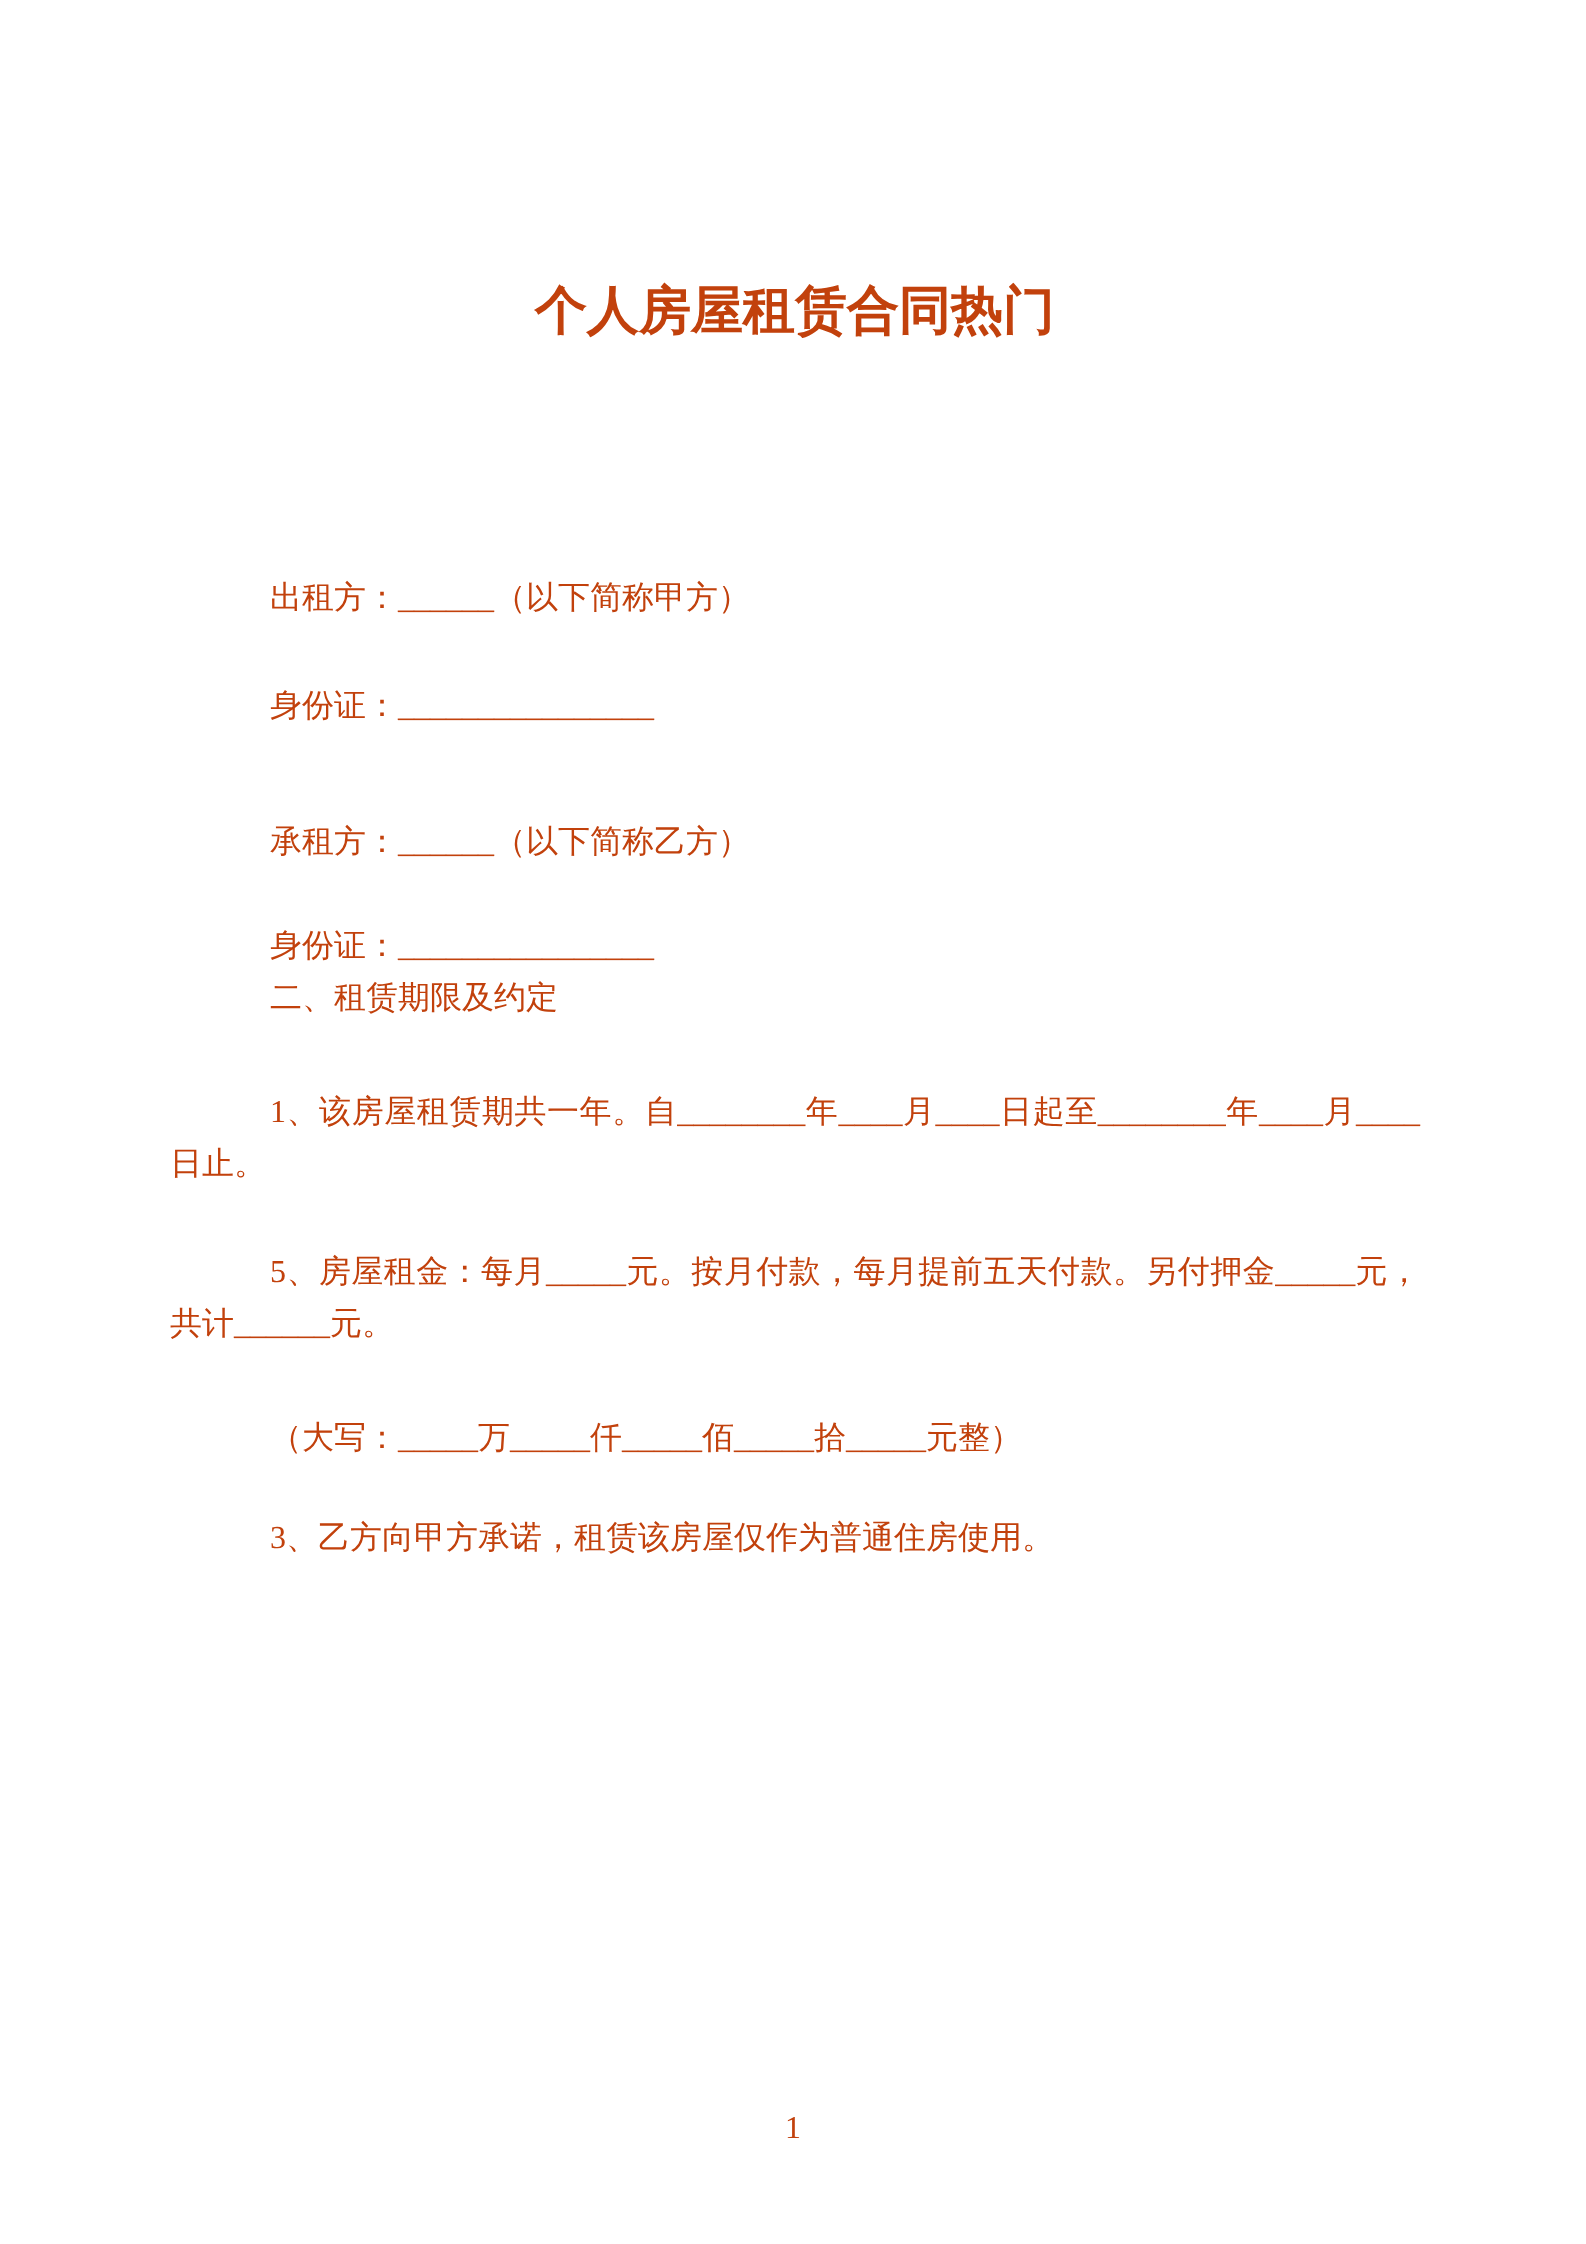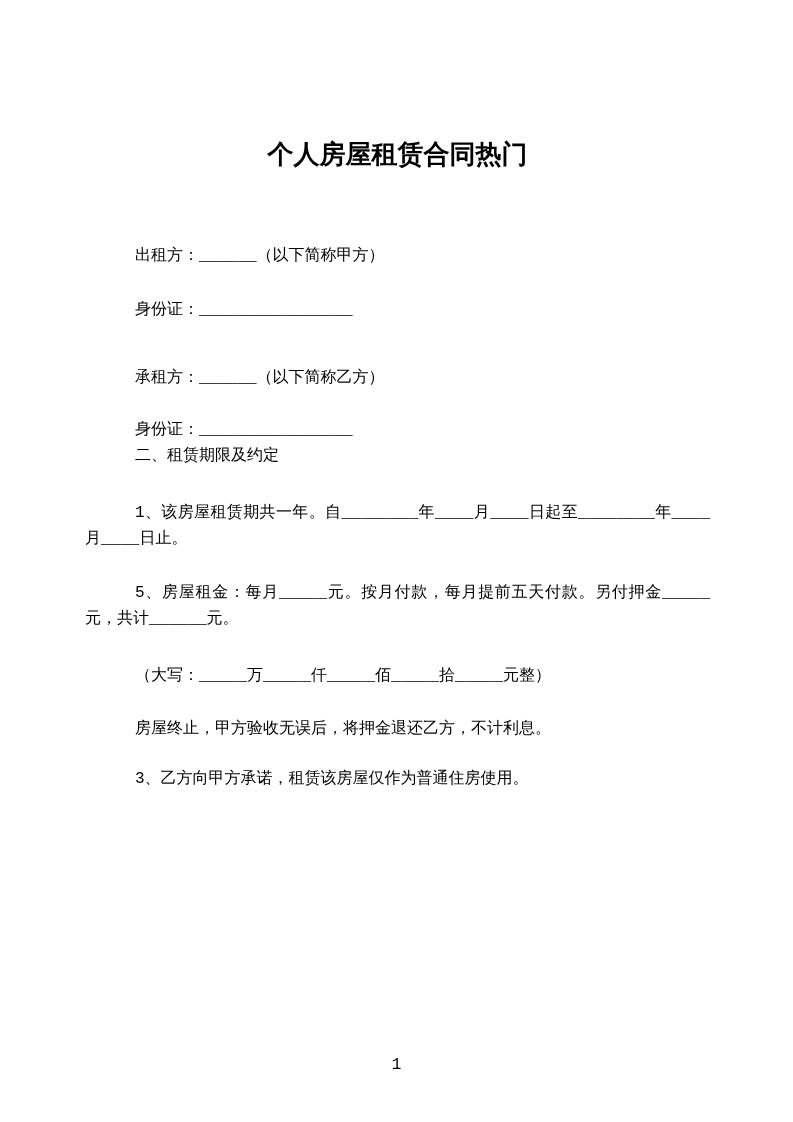--- a/index.html
+++ b/index.html
@@ -9,22 +9,22 @@
   }
   .page {
     position: relative;
     width: 793px;
     height: 1122px;
     margin: 0 auto;
     background: #ffffff;
     box-sizing: border-box;
     padding: 0 83px 0 85px;
     overflow: hidden;
-    font-family: Liberation Mono, monospace;
-    color: #000000;
+    font-family: Liberation Serif, serif;
+    color: #c2410c;
   }
   .doc-title {
     margin: 139px 0 0 0;
     font-size: 26px;
     line-height: 34px;
     font-weight: bold;
     text-align: center;
     letter-spacing: 0;
   }
   .para {
@@ -48,37 +48,36 @@
     line-height: 26px;
   }
 </style>
 </head>
 <body>
 
 <div class="page">
 
   <h1 class="doc-title">个人房屋租赁合同热门</h1>
 
-  <p class="para" style="margin-top:70px">出租方：______（以下简称甲方）</p>
+  <p class="para" style="margin-top:114px">出租方：______（以下简称甲方）</p>
 
   <p class="para" style="margin-top:28px">身份证：________________</p>
 
   <p class="para" style="margin-top:42px">承租方：______（以下简称乙方）</p>
 
   <p class="para" style="margin-top:26px">身份证：________________</p>
 
 
 
   <p class="para" style="">二、租赁期限及约定</p>
 
   <p class="para justify" style="margin-top:31px">1、该房屋租赁期共一年。自________年____月____日起至________年____月____日止。</p>
 
   <p class="para justify" style="margin-top:28px">5、房屋租金：每月_____元。按月付款，每月提前五天付款。另付押金_____元，共计______元。</p>
 
   <p class="para" style="margin-top:31px">（大写：_____万_____仟_____佰_____拾_____元整）</p>
 
-  <p class="para" style="margin-top:27px">房屋终止，甲方验收无误后，将押金退还乙方，不计利息。</p>
 
   <p class="para" style="margin-top:24px">3、乙方向甲方承诺，租赁该房屋仅作为普通住房使用。</p>
 
   <div class="page-number">1</div>
 
 </div>
 
 </body></html>

